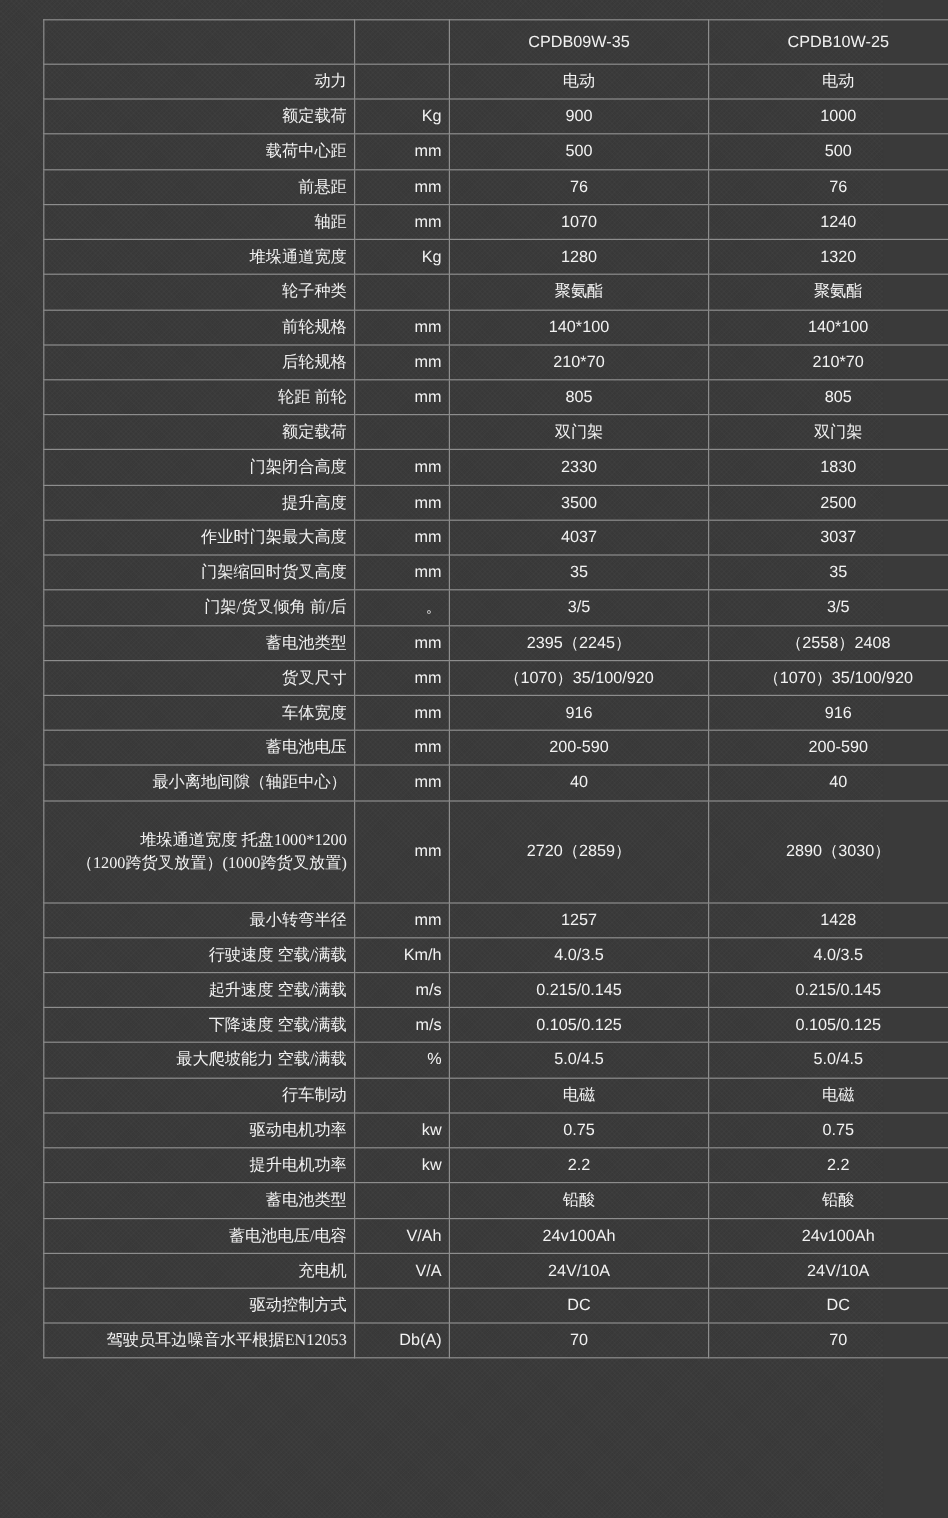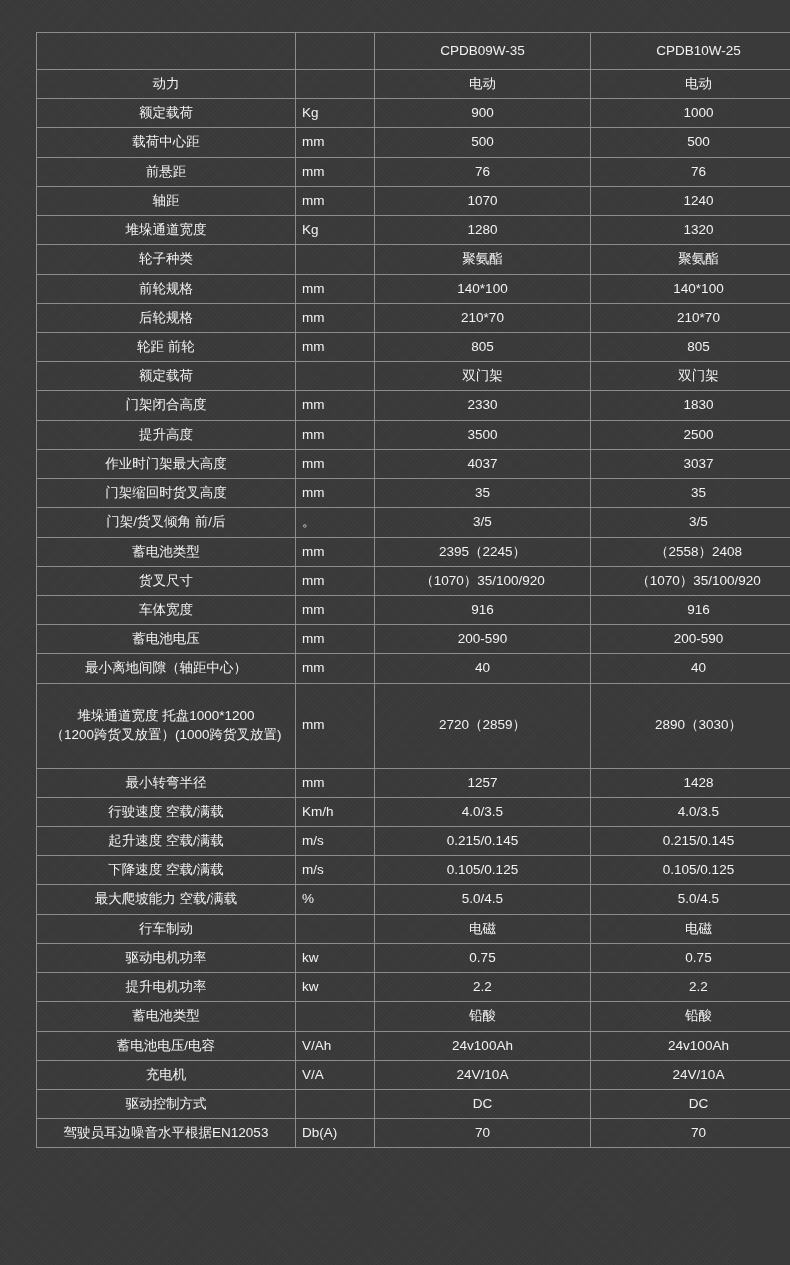--- a/index.html
+++ b/index.html
@@ -13,21 +13,21 @@
     font-family: "Liberation Sans", sans-serif;
     color: #ffffff;
     overflow: hidden;
   }
   
   .page {
     position: relative;
     width: 736px;
     height: 1265px;
     box-sizing: border-box;
-    padding: 32px 36px;
+    padding: 16px 36px;
     background-color: #3a3a3a;
     background-image:
       repeating-linear-gradient(45deg, rgba(255,255,255,0.012) 0px, rgba(255,255,255,0.012) 1px, rgba(0,0,0,0.012) 1px, rgba(0,0,0,0.012) 3px),
       repeating-linear-gradient(-45deg, rgba(255,255,255,0.012) 0px, rgba(255,255,255,0.012) 1px, rgba(0,0,0,0.012) 1px, rgba(0,0,0,0.012) 3px);
   }
   table.spec {
     border-collapse: collapse;
     width: 718px;
     table-layout: fixed;
     border: 1px solid #8d8d8d;
@@ -36,26 +36,27 @@
     border: 1px solid #8d8d8d;
     font-size: 13.5px;
     line-height: 1.35;
     color: #f2f2f2;
     padding: 5px 6px;
     vertical-align: middle;
     word-break: break-word;
   }
   td.c-label {
     width: 246px;
-    text-align: center;
+    text-align: right;
     padding-left: 10px;
+    font-family: Liberation Serif, serif;
   }
   td.c-unit {
     width: 66px;
-    text-align: left;
+    text-align: right;
   }
   td.c-val {
     width: 203px;
     text-align: center;
   }
   tr.head td {
     height: 26px;
     font-size: 13.5px;
   }
   .multi {

